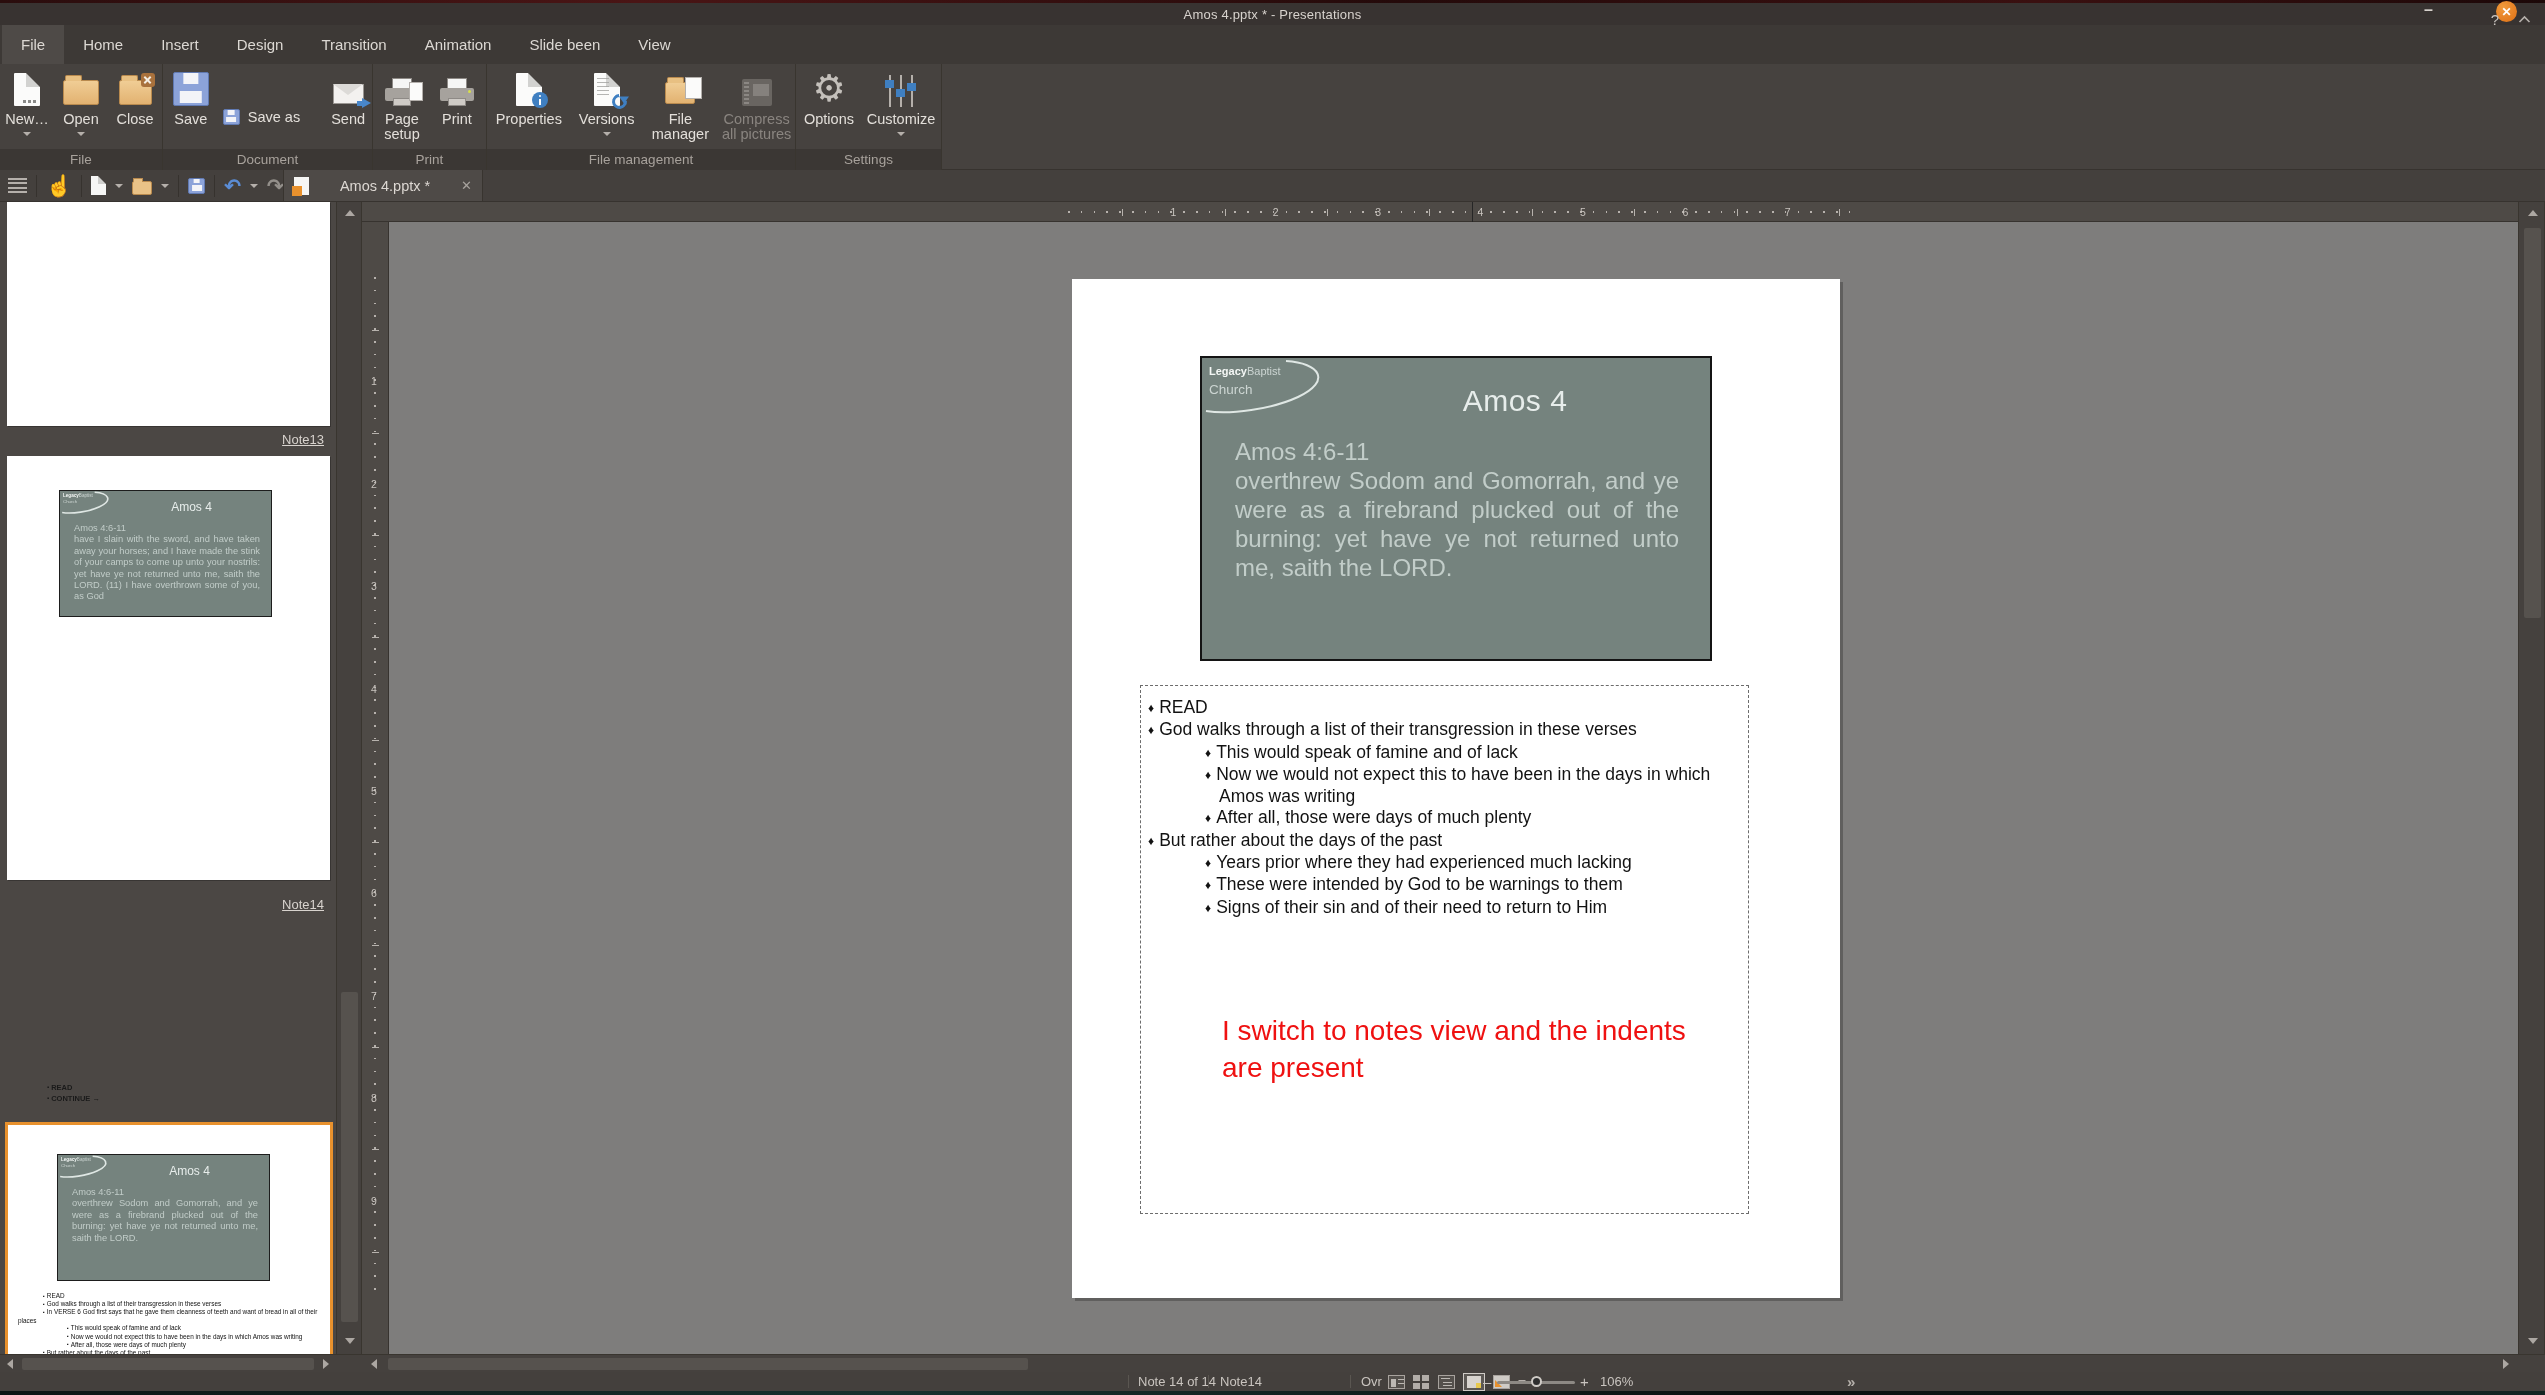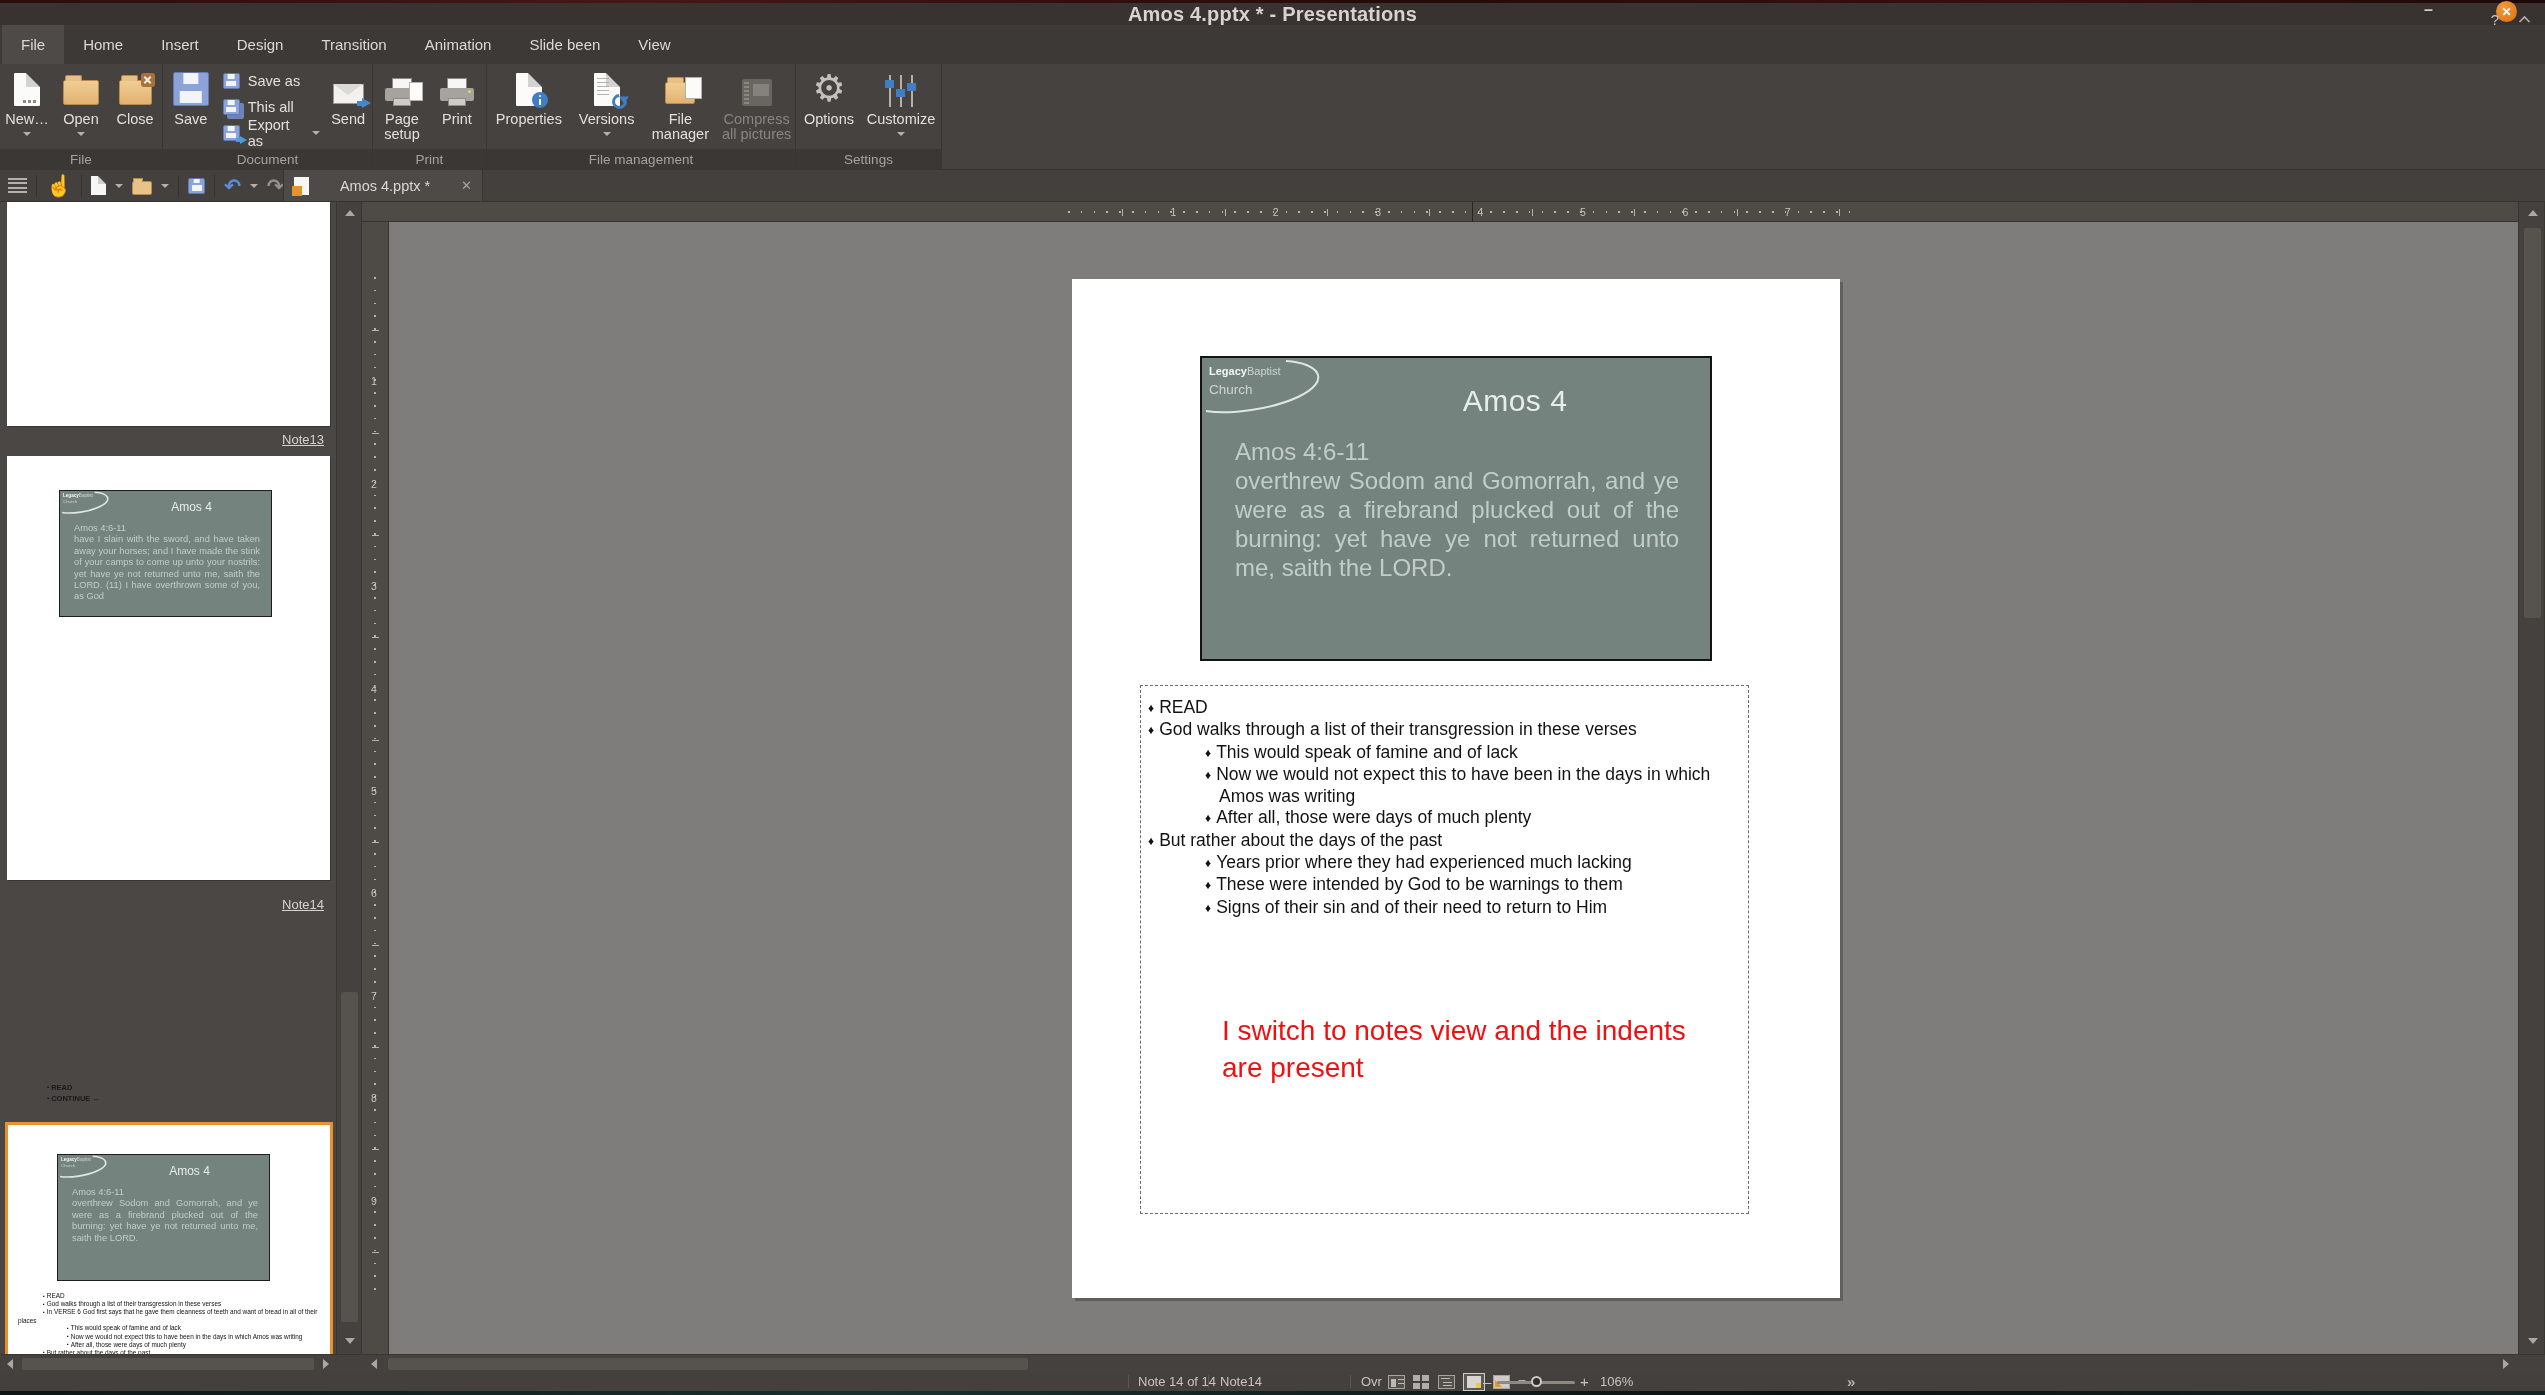--- a/index.html
+++ b/index.html
@@ -5,21 +5,21 @@
   * { box-sizing: border-box; margin: 0; padding: 0; }
   html,body { background:#2b2b2b; }
   body { font-family:"Liberation Sans", sans-serif; }
   #app { position:relative; width:2545px; height:1395px; overflow:hidden; background:#7e7d7c; }
 
   
   #wall-top { position:absolute; left:0; top:0; width:100%; height:3px;
     background:linear-gradient(90deg,#2a0d0d,#4a1515 25%,#240a0a 55%,#3a1010 80%,#1c0808); }
   #titlebar { position:absolute; left:0; top:3px; width:100%; height:22px; background:#383331;
     display:flex; align-items:center; justify-content:center; }
-  #window-title { color:#d8d3ce; font-size:20px; font-weight:700; letter-spacing:.2px; }
+  #window-title { color:#d8d3ce; font-size:13px; font-weight:400; letter-spacing:.2px; }
   #min-btn { position:absolute; right:112px; top:1px; color:#d6d1cc; font-size:16px; font-weight:700; cursor:default; }
   #close-btn { position:absolute; right:28px; top:1px; width:21px; height:21px; border-radius:50%;
     background:radial-gradient(circle at 35% 30%, #f29a3c, #dd6f14); color:#fff; font-size:12px; font-weight:700;
     display:flex; align-items:center; justify-content:center; }
 
   
   #menubar { position:absolute; left:0; top:25px; width:100%; height:39px; background:#3d3936;
     display:flex; align-items:stretch; padding-left:2px; }
   .menu-item { color:#dcd8d3; font-size:15px; padding:0 19px; display:flex; align-items:center; }
   .menu-item.active { background:#4e4a47; }
@@ -29,21 +29,21 @@
   
   #ribbon { position:absolute; left:0; top:64px; width:100%; height:106px; background:#46423f; border-bottom:1px solid #37332f; }
   .rgroup { position:absolute; top:0; height:106px; border-right:1px solid #39352f; }
   .rgroup-label { position:absolute; left:0; bottom:0; width:100%; height:21px; background:#3b3734;
     color:#a8a29c; font-size:13.5px; display:flex; align-items:center; justify-content:center; }
   .rgroup-body { position:absolute; left:0; top:0; width:100%; height:85px; display:flex; align-items:flex-start; }
   .rbtn { display:flex; flex-direction:column; align-items:center; padding-top:7px; gap:5px;
     color:#e3dfda; font-size:14.5px; line-height:15px; text-align:center; height:85px; }
   .rbtn.disabled { color:#8a8580; }
   .rsmallcol { display:flex; flex-direction:column; justify-content:flex-start; padding-top:4px; }
-  .rsmall { display:flex; align-items:center; gap:8px; height:26px; color:#e3dfda; font-size:14.5px; padding:0 4px; }
+  .rsmall { display:flex; align-items:center; gap:8px; height:26px; color:#e3dfda; font-size:14.5px; padding:0 4px;margin-top:36px; }
   .caret-down { width:0; height:0; border-left:4px solid transparent; border-right:4px solid transparent; border-top:4px solid #b5b0ab; }
   .icon-slot { height:36px; display:flex; align-items:center; justify-content:center; }
 
   
   .page-ic { width:26px; height:33px; background:#fbfbfa; border-radius:1px; position:relative; }
   .page-ic:before { content:""; position:absolute; top:0; right:0; width:0; height:0;
     border:7px solid; border-color:#46423f #46423f #d2d2d0 #d2d2d0; }
   .dots3 { position:absolute; bottom:3px; right:4px; width:3px; height:3px; background:#8a8a88;
     box-shadow:-5px 0 #8a8a88,-10px 0 #8a8a88; }
   .folder-ic { width:36px; height:25px; background:linear-gradient(#f0cd95,#e2b271); border:1px solid #b98a4e; border-radius:2px; position:relative; margin-top:7px; }

